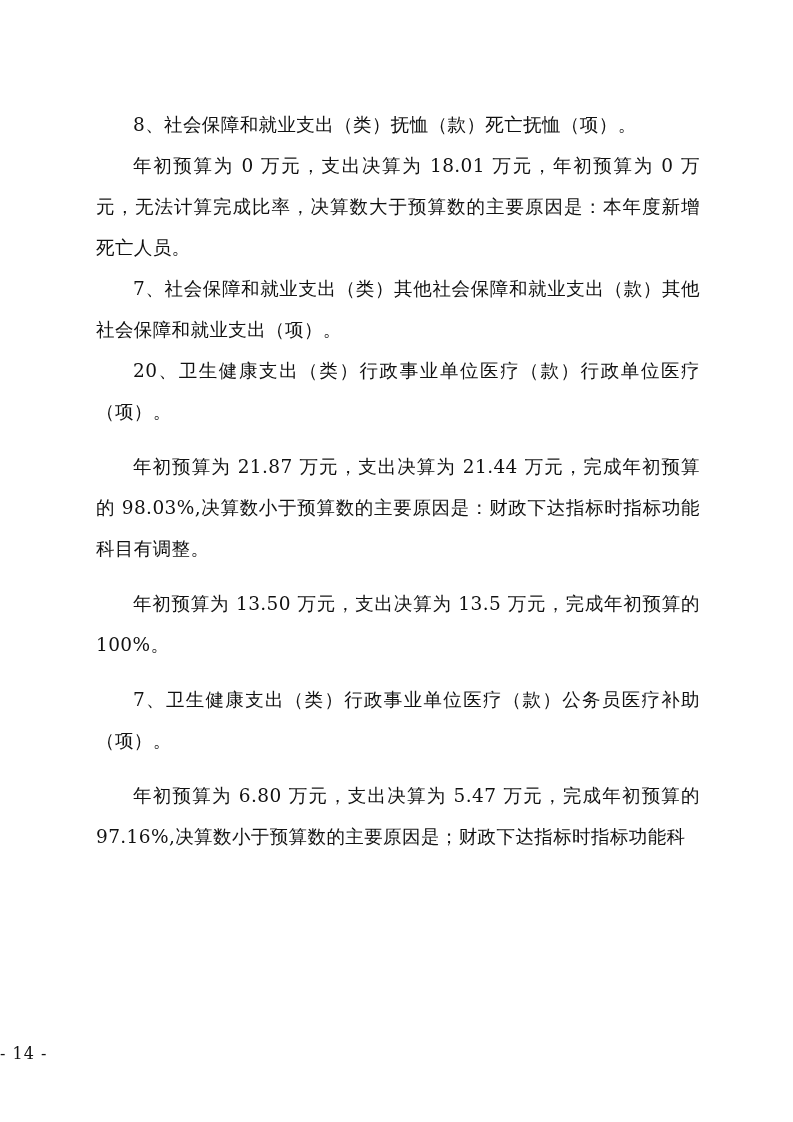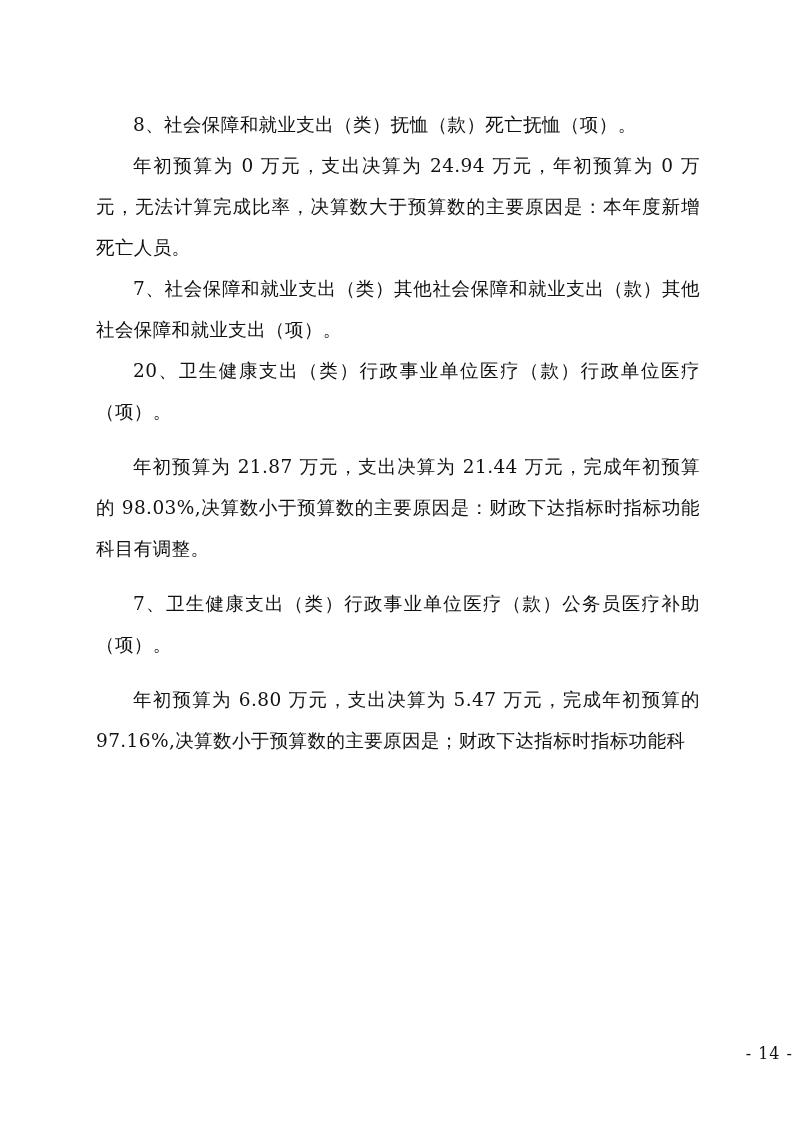--- a/index.html
+++ b/index.html
@@ -35,34 +35,35 @@
     font-weight: 500;
   }
   p.spaced {
     margin-top: 14px;
   }
   .footer {
     position: absolute;
     left: 0;
     top: 1032px;
     width: 793px;
-    text-align: right;
+    text-align: left;
     font-size: 16px;
     font-family: "DejaVu Serif", serif;
     color: #111111;
     letter-spacing: 1px;
   }
 </style>
 </head>
 <body>
 
 <div class="page">
   <div class="content">
     <p class="para">8、社会保障和就业支出（类）抚恤（款）死亡抚恤（项）。</p>
-    <p class="para">年初预算为 0 万元，支出决算为 24.94 万元，年初预算为 0 万元，无法计算完成比率，决算数大于预算数的主要原因是：本年度新增死亡人员。</p>
+    <p class="para">年初预算为 0 万元，支出决算为 18.01 万元，年初预算为 0 万元，无法计算完成比率，决算数大于预算数的主要原因是：本年度新增死亡人员。</p>
     <p class="para">7、社会保障和就业支出（类）其他社会保障和就业支出（款）其他社会保障和就业支出（项）。</p>
     <p class="para">20、卫生健康支出（类）行政事业单位医疗（款）行政单位医疗（项）。</p>
     <p class="para spaced">年初预算为 21.87 万元，支出决算为 21.44 万元，完成年初预算的 98.03%,决算数小于预算数的主要原因是：财政下达指标时指标功能科目有调整。</p>
+    <p class="para spaced">年初预算为 13.50 万元，支出决算为 13.5 万元，完成年初预算的 100%。</p>
     <p class="para spaced">7、卫生健康支出（类）行政事业单位医疗（款）公务员医疗补助（项）。</p>
     <p class="para spaced">年初预算为 6.80 万元，支出决算为 5.47 万元，完成年初预算的 97.16%,决算数小于预算数的主要原因是；财政下达指标时指标功能科</p>
   </div>
   <div class="footer">- 14 -</div>
 </div>
 
 </body></html>

